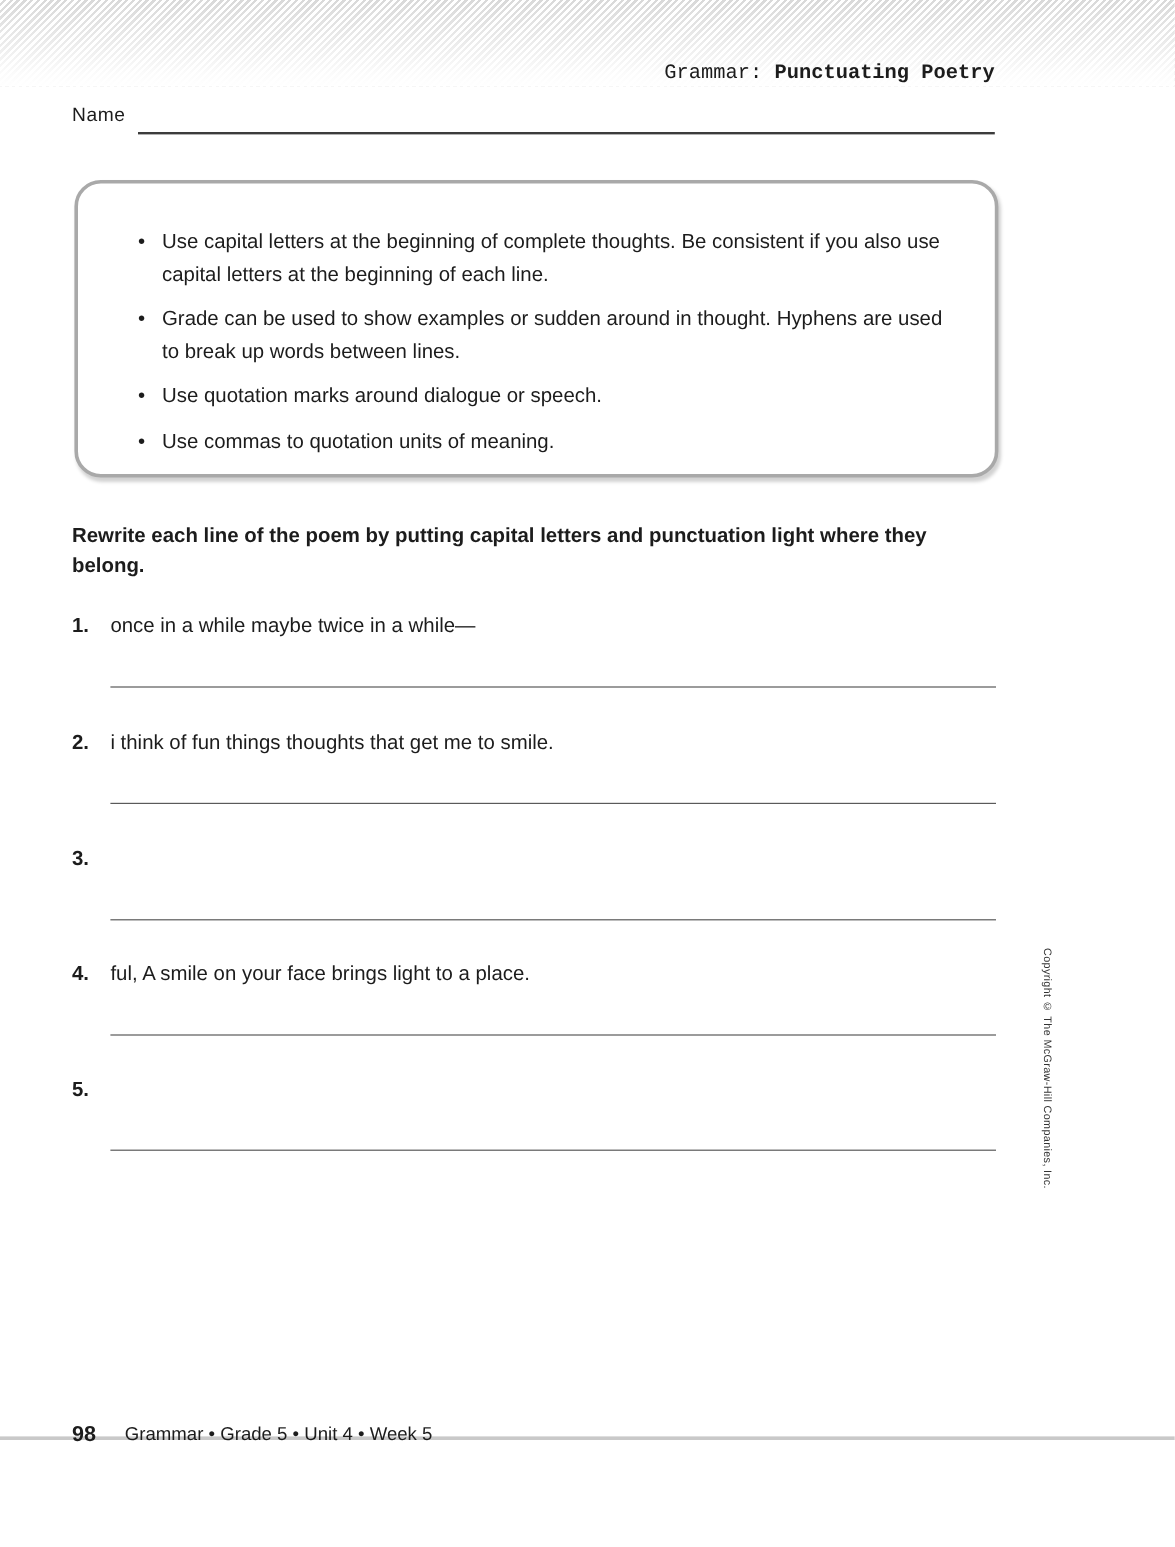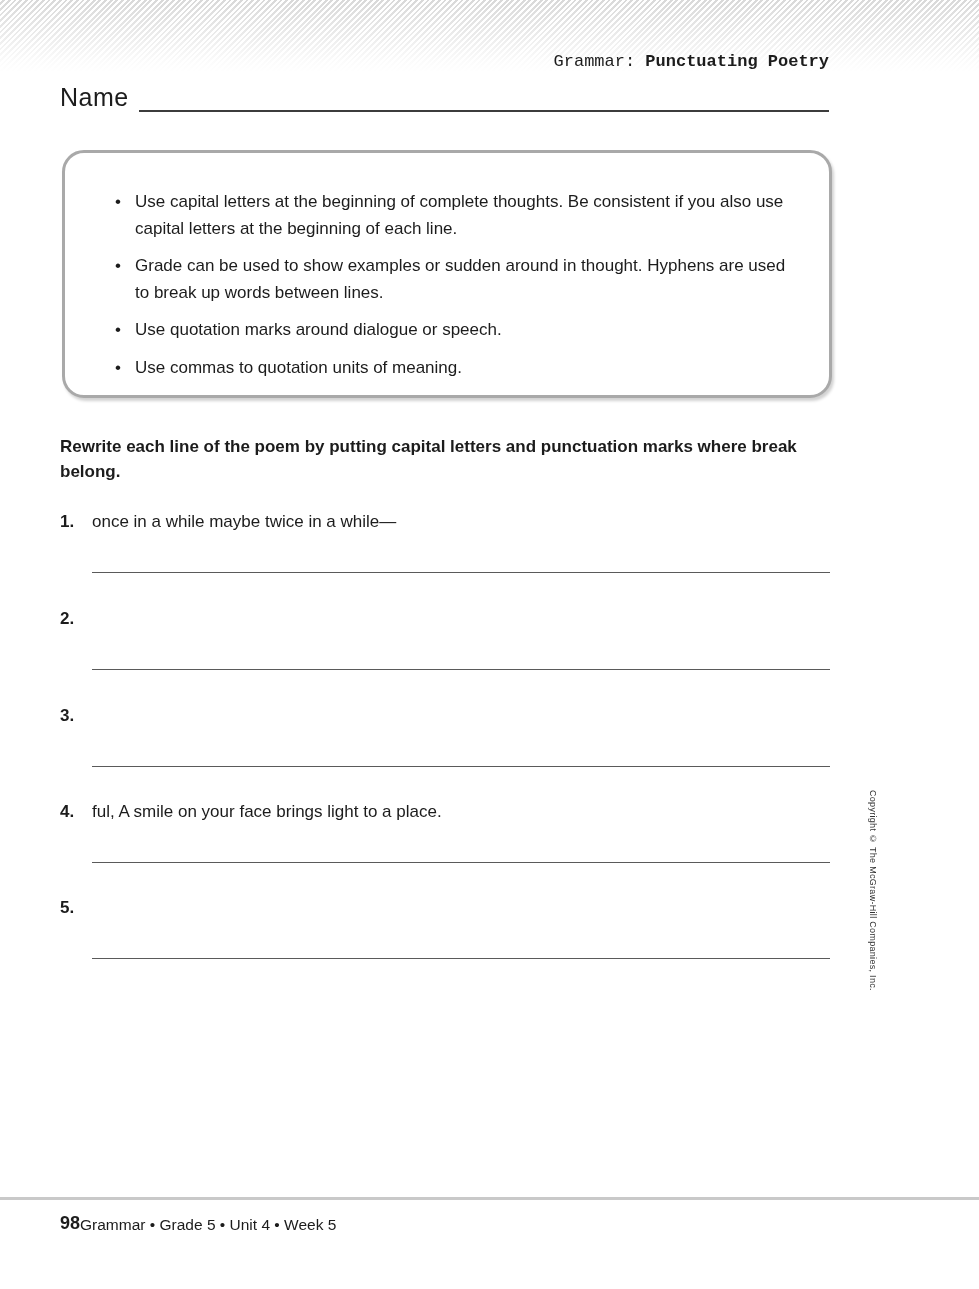--- a/index.html
+++ b/index.html
@@ -15,21 +15,21 @@
       repeating-linear-gradient(135deg, #ffffff 0px, #ffffff 2px, #d9d9d9 2px, #d9d9d9 4px);
   }
   .header-title{
     position:absolute;top:52px;right:150px;font-size:17px;white-space:nowrap;font-family:Liberation Mono, monospace;
   }
   .header-title b{font-weight:bold;}
   .name-row{
     position:absolute;top:82px;left:60px;right:150px;
     display:flex;align-items:flex-end;
   }
-  .name-label{font-size:25px;letter-spacing:0.5px;line-height:30px;}
+  .name-label{font-size:16px;letter-spacing:0.5px;line-height:30px;}
   .name-line{flex:1;margin-left:10px;border-bottom:2px solid #3c3c3c;height:28px;}
   .rules-box{
     position:absolute;left:62px;top:150px;width:770px;height:248px;
     box-sizing:border-box;border:3px solid #a9a9a9;border-radius:22px;
     background:#ffffff;box-shadow:2px 3px 3px rgba(0,0,0,0.18);
     padding:36px 28px 0 50px;
   }
   .rules-list{list-style:none;margin:0;padding:0;}
   .rule-item{
     position:relative;padding-left:20px;margin-bottom:11px;
@@ -48,22 +48,22 @@
     position:absolute;left:32px;right:0;top:62px;height:0;
     border-bottom:1.6px solid #5a5a5a;
   }
   .copyright{
     position:absolute;left:868px;top:790px;height:215px;
     writing-mode:vertical-rl;font-size:9px;color:#333333;
     letter-spacing:0.3px;white-space:nowrap;
   }
   .footer-rule{position:absolute;top:1197px;left:0;width:979px;height:3px;background:#c9c9c9;}
   .footer{
-    position:absolute;top:1213px;left:60px;
-    display:flex;align-items:flex-end;
+    position:absolute;top:1185px;left:60px;
+    display:flex;align-items:center;gap:24px;
   }
   .page-num{font-weight:bold;font-size:18px;}
   .course-info{font-size:15.5px;}
 </style>
 </head>
 <body>
 
 <div class="top-band"></div>
 
 <div class="header-title"><span>Grammar: </span><b>Punctuating Poetry</b></div>
@@ -75,33 +75,34 @@
 
 <div class="rules-box">
   <ul class="rules-list">
     <li class="rule-item"><span class="bullet-glyph">•</span><span>Use </span><b>capital letters</b><span> at the beginning of complete thoughts. Be consistent if you also use capital letters at the beginning of each line.</span></li>
     <li class="rule-item"><span class="bullet-glyph">•</span><b>Grade</b><span> can be used to show examples or sudden around in thought. </span><b>Hyphens</b><span> are used to break up words between lines.</span></li>
     <li class="rule-item"><span class="bullet-glyph">•</span><span>Use </span><b>quotation marks</b><span> around dialogue or speech.</span></li>
     <li class="rule-item"><span class="bullet-glyph">•</span><span>Use </span><b>commas</b><span> to quotation units of meaning.</span></li>
   </ul>
 </div>
 
-<div class="instructions">Rewrite each line of the poem by putting capital letters and punctuation marks where break belong.</div>
+<div class="instructions">Rewrite each line of the poem by putting capital letters and punctuation light where they belong.</div>
 
 <div class="item" style="top:510px;">
   <div class="q-row">
     <span class="q-num">1.</span>
     <span class="q-text">once in a while maybe twice in a while—</span>
   </div>
   <div class="answer-line"></div>
 </div>
 
 <div class="item" style="top:607px;">
   <div class="q-row">
     <span class="q-num">2.</span>
+    <span class="q-text">i think of fun things thoughts that get me to smile.</span>
   </div>
   <div class="answer-line"></div>
 </div>
 
 <div class="item" style="top:704px;">
   <div class="q-row">
     <span class="q-num">3.</span>
   </div>
   <div class="answer-line"></div>
 </div>

